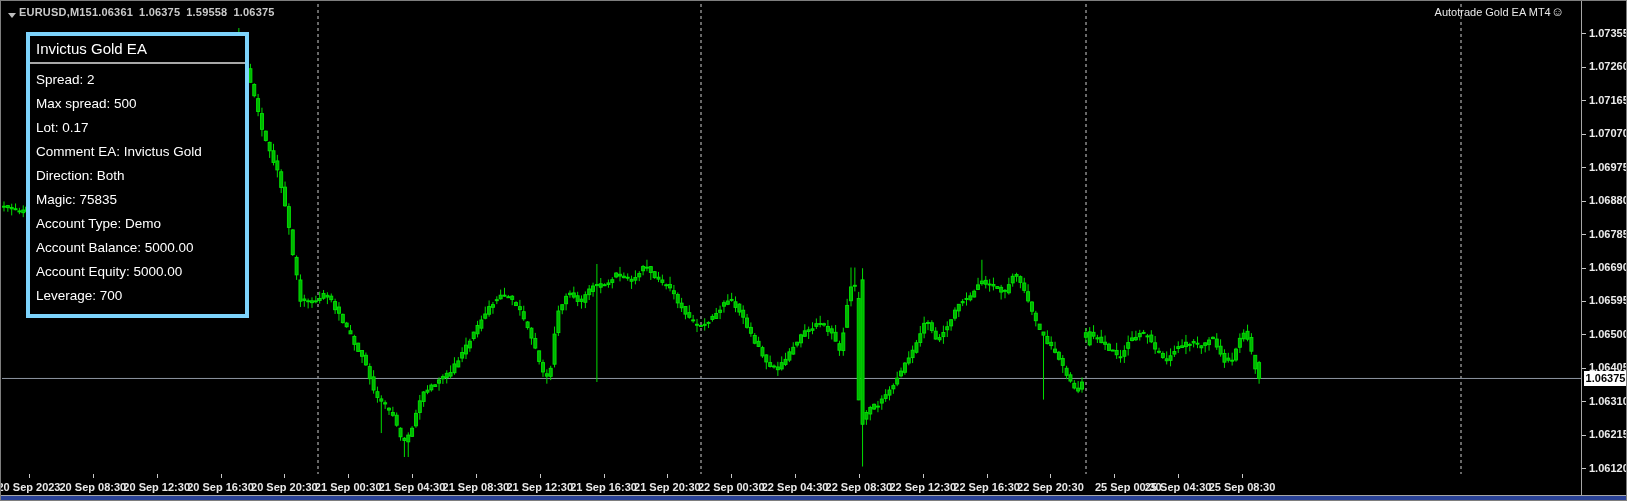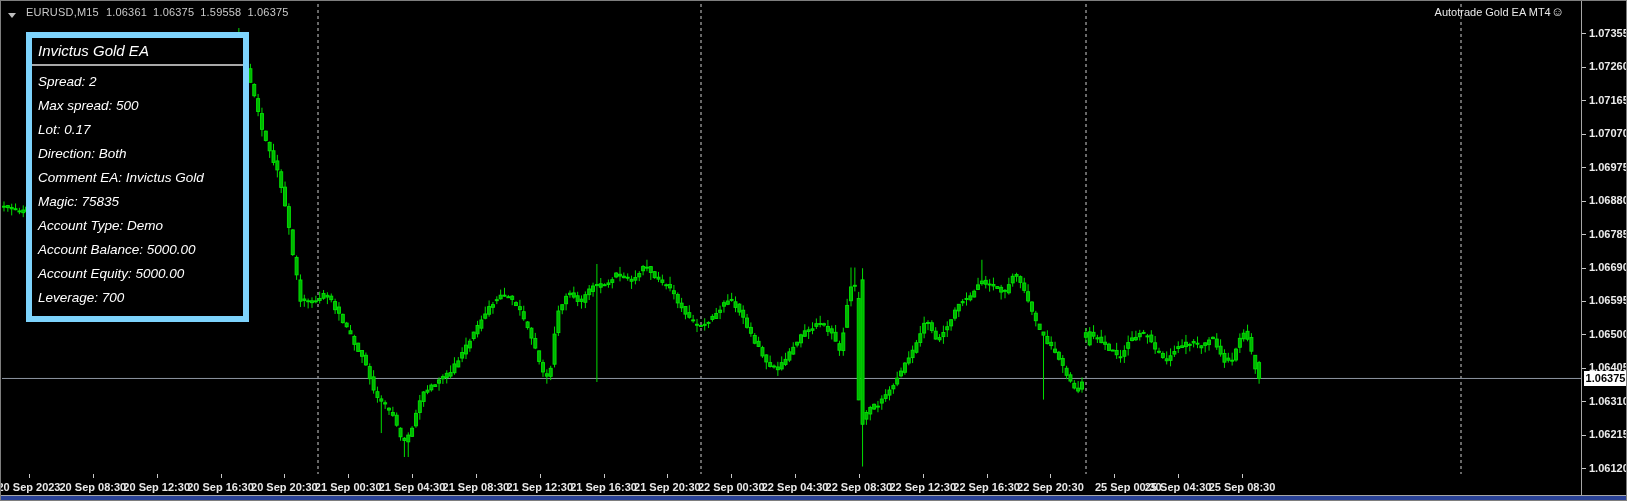--- a/index.html
+++ b/index.html
@@ -5,32 +5,32 @@
   html,body{margin:0;padding:0;background:#333;}
   *{box-sizing:border-box;}
   .window{
     position:relative;width:1627px;height:501px;background:#000;
     border:1px solid #7e7e7e;overflow:hidden;
     font-family:"Liberation Sans",sans-serif;
     -webkit-user-select:none;user-select:none;
   }
   svg.plot{position:absolute;left:0;top:0;}
   
-  .ohlc-line{position:absolute;left:7px;top:5px;display:flex;align-items:flex-end;gap:7px;
-    color:#c9c9c9;font-size:11px;font-weight:400;letter-spacing:.2px;white-space:nowrap;z-index:6;}
+  .ohlc-line{position:absolute;left:7px;top:5px;display:flex;align-items:flex-end;
+    color:#c9c9c9;font-size:11px;font-weight:700;letter-spacing:.2px;white-space:nowrap;z-index:6;}
   .tri-down{width:0;height:0;border-left:4px solid transparent;border-right:4px solid transparent;
     border-top:5px solid #bdbdbd;display:inline-block;margin-right:3px;}
   .ohlc-vals{display:flex;gap:6px;}
   
   .watermark{position:absolute;top:5px;right:62px;color:#e8e8e8;font-size:11px;
     display:flex;align-items:flex-start;z-index:6;white-space:nowrap;}
   .smiley{font-size:13px;line-height:12px;color:#e8e8e8;}
   
   .info-panel{position:absolute;left:25px;top:31px;width:223px;background:#000;
-    border:6px solid #7dd3fc;color:#fff;z-index:5;font-style:italic;}
+    border:4px solid #7dd3fc;color:#fff;z-index:5;}
   .info-panel .panel-title{font-size:15px;padding:4px 6px 5px 6px;border-bottom:2px solid #a8a8a8;}
   .info-panel .panel-body{padding:4px 6px 6px 6px;}
   .info-panel .panel-row{font-size:13.5px;line-height:24px;white-space:nowrap;}
   
   .price-axis{position:absolute;left:1580px;top:0;width:46px;height:494px;border-left:1px solid #a6a6a6;z-index:4;}
   .price-label{position:absolute;left:7px;color:#ececec;font-size:11px;font-weight:700;white-space:nowrap;}
   .price-tick{position:absolute;left:0;width:4px;height:1px;background:#c8c8c8;}
   .price-tag{position:absolute;left:2px;width:43px;height:15px;background:#fff;color:#000;
     font-size:11px;font-weight:700;text-align:center;line-height:15px;z-index:5;}
   
@@ -724,22 +724,22 @@
     <span>Autotrade Gold EA MT4</span>
     <span class="smiley">☺</span>
   </div>
 
   <div class="info-panel">
     <div class="panel-title">Invictus Gold EA</div>
     <div class="panel-body">
       <div class="panel-row">Spread: 2</div>
       <div class="panel-row">Max spread: 500</div>
       <div class="panel-row">Lot: 0.17</div>
+      <div class="panel-row">Comment EA: Invictus Gold</div>
       <div class="panel-row">Direction: Both</div>
-      <div class="panel-row">Comment EA: Invictus Gold</div>
       <div class="panel-row">Magic: 75835</div>
       <div class="panel-row">Account Type: Demo</div>
       <div class="panel-row">Account Balance: 5000.00</div>
       <div class="panel-row">Account Equity: 5000.00</div>
       <div class="panel-row">Leverage: 700</div>
     </div>
   </div>
 
   <div class="price-axis" id="price-axis">
     <div class="price-tag" id="price-tag" style="top: 369.966px;">1.06375</div>

